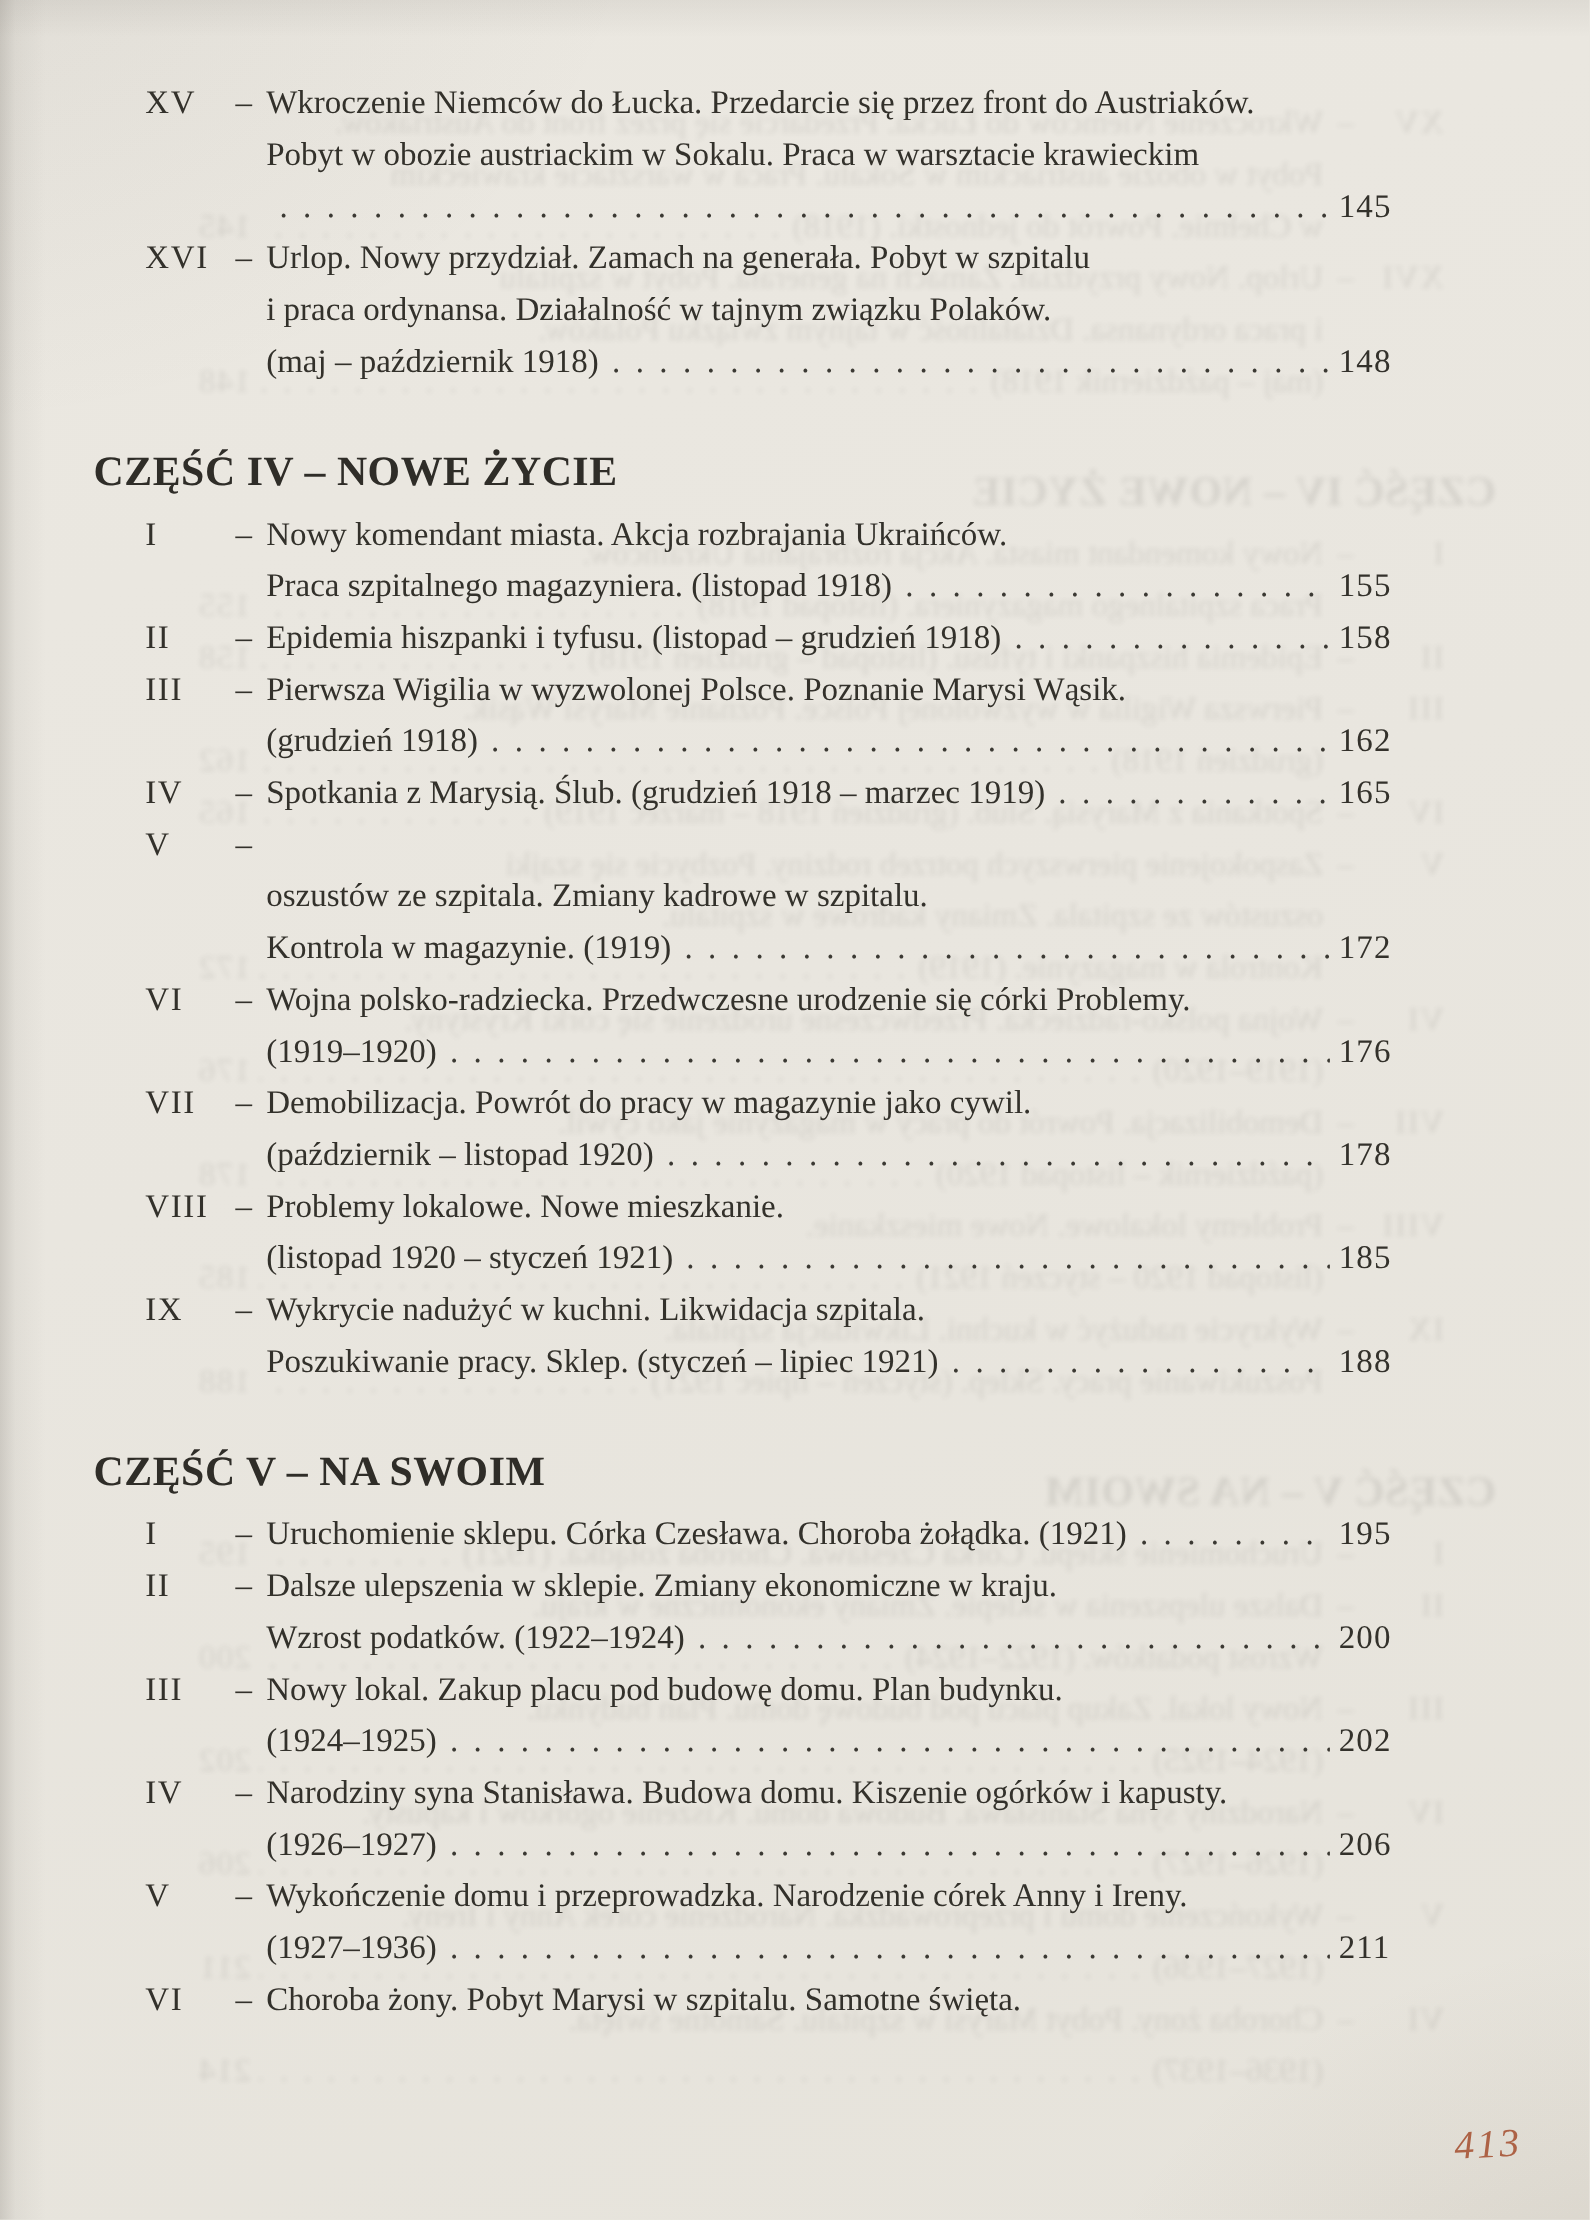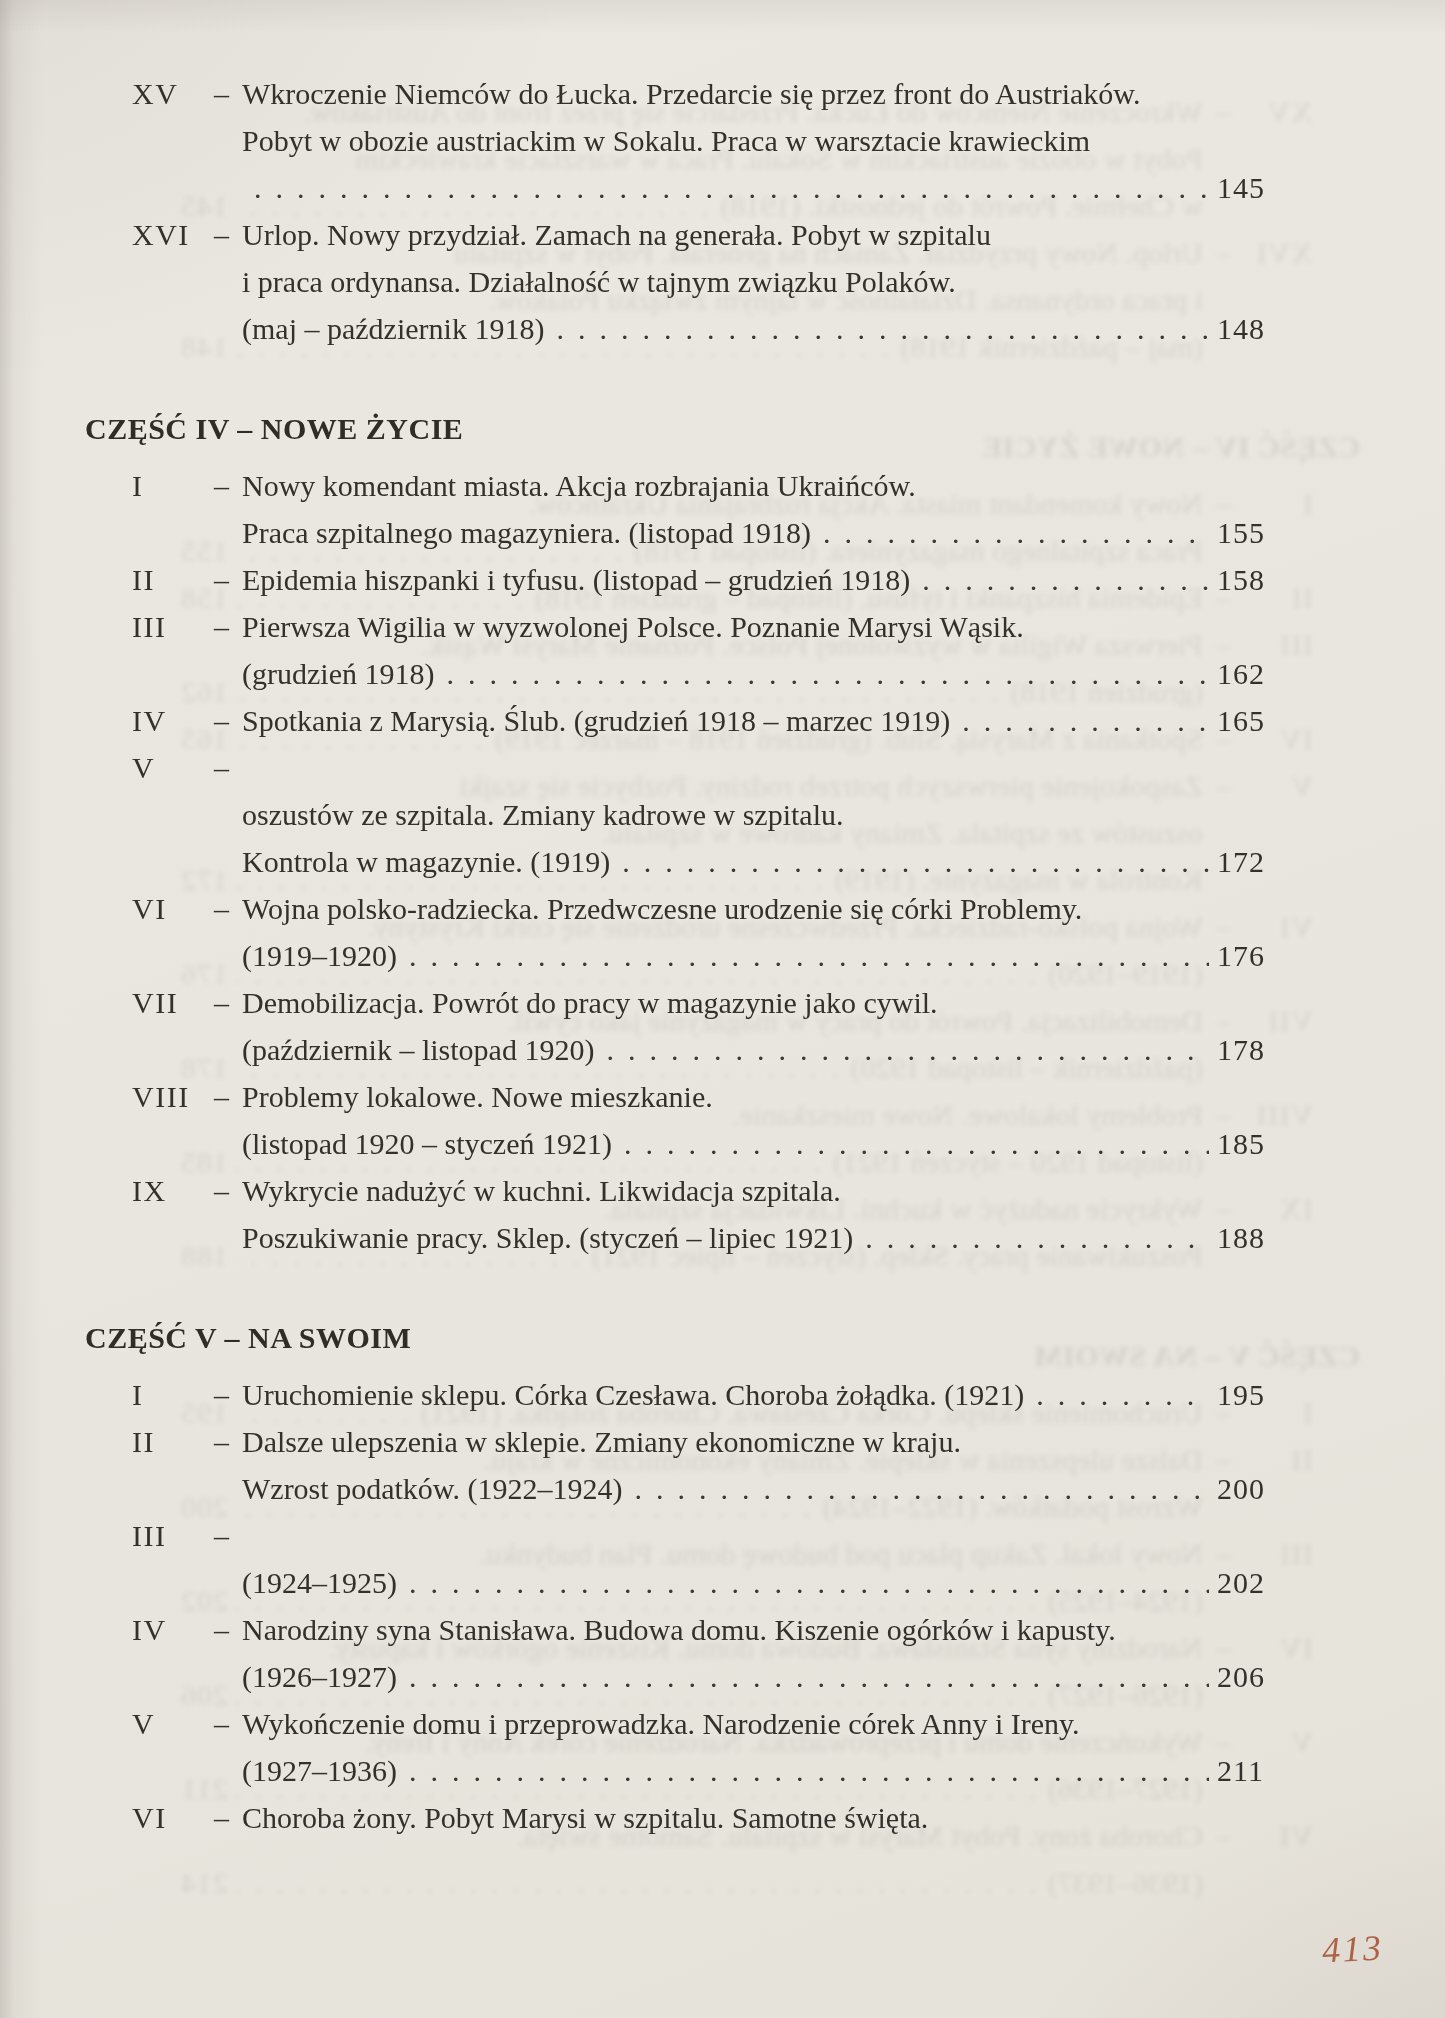--- a/index.html
+++ b/index.html
@@ -42,21 +42,21 @@
   .text{white-space:nowrap;}
   .dots{
     flex:1 1 auto;min-width:0;overflow:hidden;white-space:nowrap;
     margin:0 8px 0 12px;letter-spacing:14px;color:#3b3933;
   }
   .dots::before{
     content:"..........................................................................................................";
   }
   .page{flex:0 0 auto;min-width:52px;letter-spacing:1px;}
   .section-header{
-    font-weight:bold;font-size:30px;line-height:50px;
+    font-weight:bold;font-size:38px;line-height:50px;
     letter-spacing:.5px;color:#2f2d28;
     margin:52px 0 8px -47px;
   }
   .toc > .section-header:first-child{margin-top:0;}
   .folio{
     position:absolute;left:1322px;top:1928px;
     font-size:36px;font-style:italic;font-weight:400;
     color:var(--folio);letter-spacing:2.5px;
     transform:rotate(-3deg);
     opacity:.92;
@@ -429,20 +429,21 @@
       <div class="line">
         <span class="num"></span>
         <span class="dash"></span>
         <span class="text">Wzrost podatków. (1922–1924)</span>
         <span class="dots"></span>
         <span class="page">200</span>
       </div>
       <div class="line">
         <span class="num">III</span>
         <span class="dash">–</span>
+        <span class="text">Nowy lokal. Zakup placu pod budowę domu. Plan budynku.</span>
       </div>
       <div class="line">
         <span class="num"></span>
         <span class="dash"></span>
         <span class="text">(1924–1925)</span>
         <span class="dots"></span>
         <span class="page">202</span>
       </div>
       <div class="line">
         <span class="num">IV</span>

